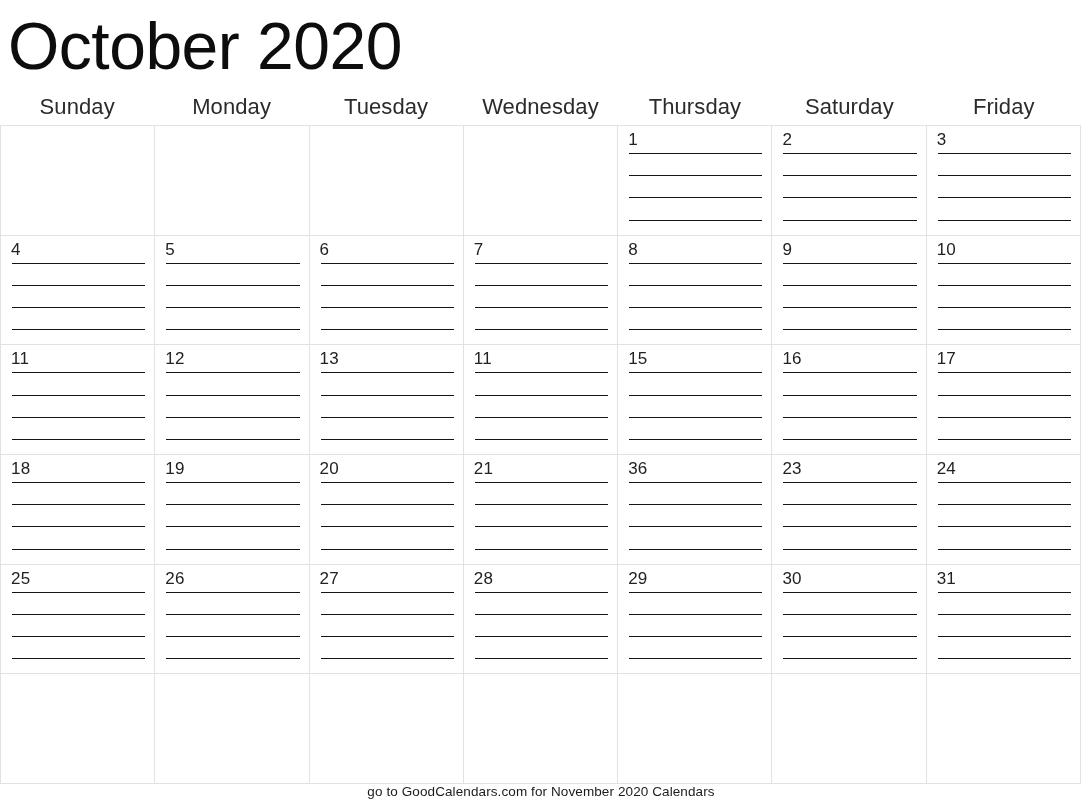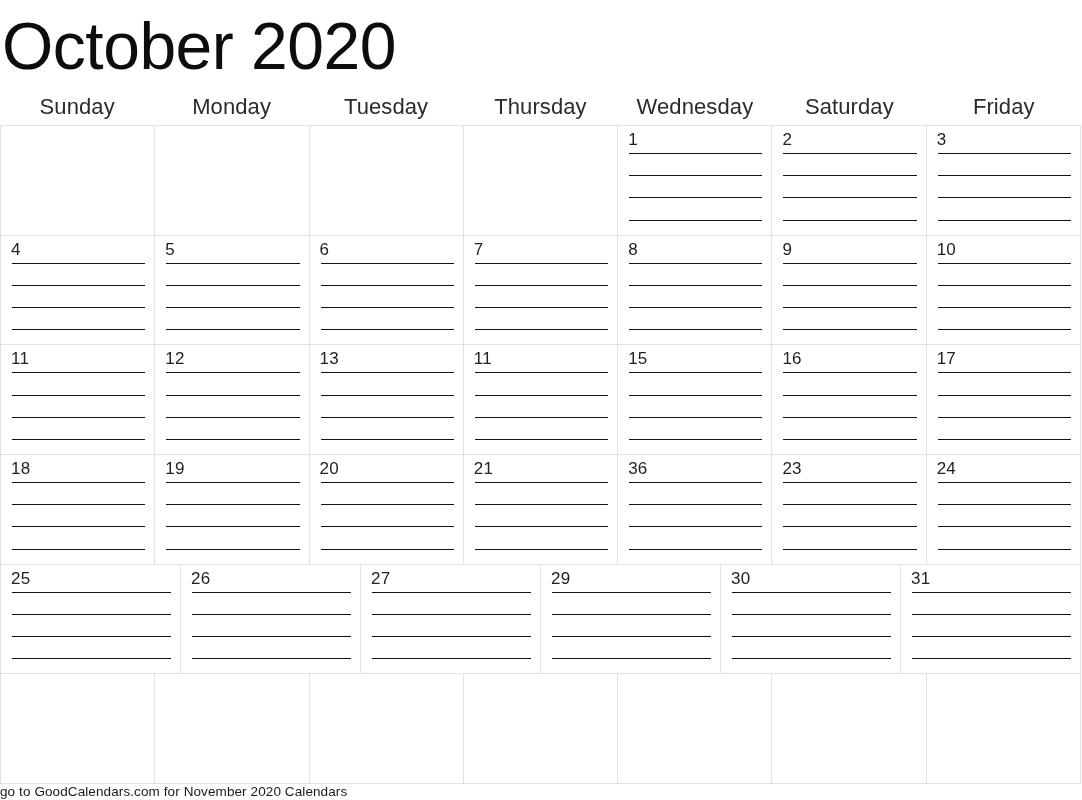--- a/index.html
+++ b/index.html
@@ -29,21 +29,21 @@
     left: 0px;
     top: 8px;
     width: 1082px;
     height: 76px;
     line-height: 76px;
     font-size: 66px;
     font-weight: 300;
     letter-spacing: -0.5px;
     color: #0d0d0d;
     white-space: nowrap;
-    padding-left: 2px;
+    padding-left: 8px;
     box-sizing: border-box;
   }
 
   
   #weekday-header {
     position: absolute;
     left: 0px;
     top: 90px;
     width: 1081px;
     height: 35px;
@@ -120,35 +120,36 @@
     left: 0px;
     top: 784px;
     width: 1082px;
     height: 16px;
     font-size: 13.5px;
     font-weight: 300;
     color: #1b1b1b;
     line-height: 16px;
     white-space: nowrap;
     letter-spacing: 0.1px;
+    text-align: center;
   }
 </style>
 </head>
 <body>
 
 <div id="calendar-page">
 
   <div id="month-title">October 2020</div>
 
   <div id="weekday-header">
       <div class="weekday-cell">Sunday</div>
       <div class="weekday-cell">Monday</div>
       <div class="weekday-cell">Tuesday</div>
+      <div class="weekday-cell">Wednesday</div>
       <div class="weekday-cell">Thursday</div>
-      <div class="weekday-cell">Wednesday</div>
       <div class="weekday-cell">Saturday</div>
       <div class="weekday-cell">Friday</div>
     </div>
 
   <div id="calendar-grid">
       <div class="week-row">
         <div class="day-cell empty">
           <div class="day-number"></div>
         </div>
         <div class="day-cell empty">
@@ -405,20 +406,29 @@
         <div class="day-cell">
           <div class="day-number">27</div>
           <div class="rule-lines">
             <div class="rule-line"></div>
             <div class="rule-line"></div>
             <div class="rule-line"></div>
             <div class="rule-line"></div>
           </div>
         </div>
         <div class="day-cell">
+          <div class="day-number">28</div>
+          <div class="rule-lines">
+            <div class="rule-line"></div>
+            <div class="rule-line"></div>
+            <div class="rule-line"></div>
+            <div class="rule-line"></div>
+          </div>
+        </div>
+        <div class="day-cell">
           <div class="day-number">29</div>
           <div class="rule-lines">
             <div class="rule-line"></div>
             <div class="rule-line"></div>
             <div class="rule-line"></div>
             <div class="rule-line"></div>
           </div>
         </div>
         <div class="day-cell">
           <div class="day-number">30</div>

